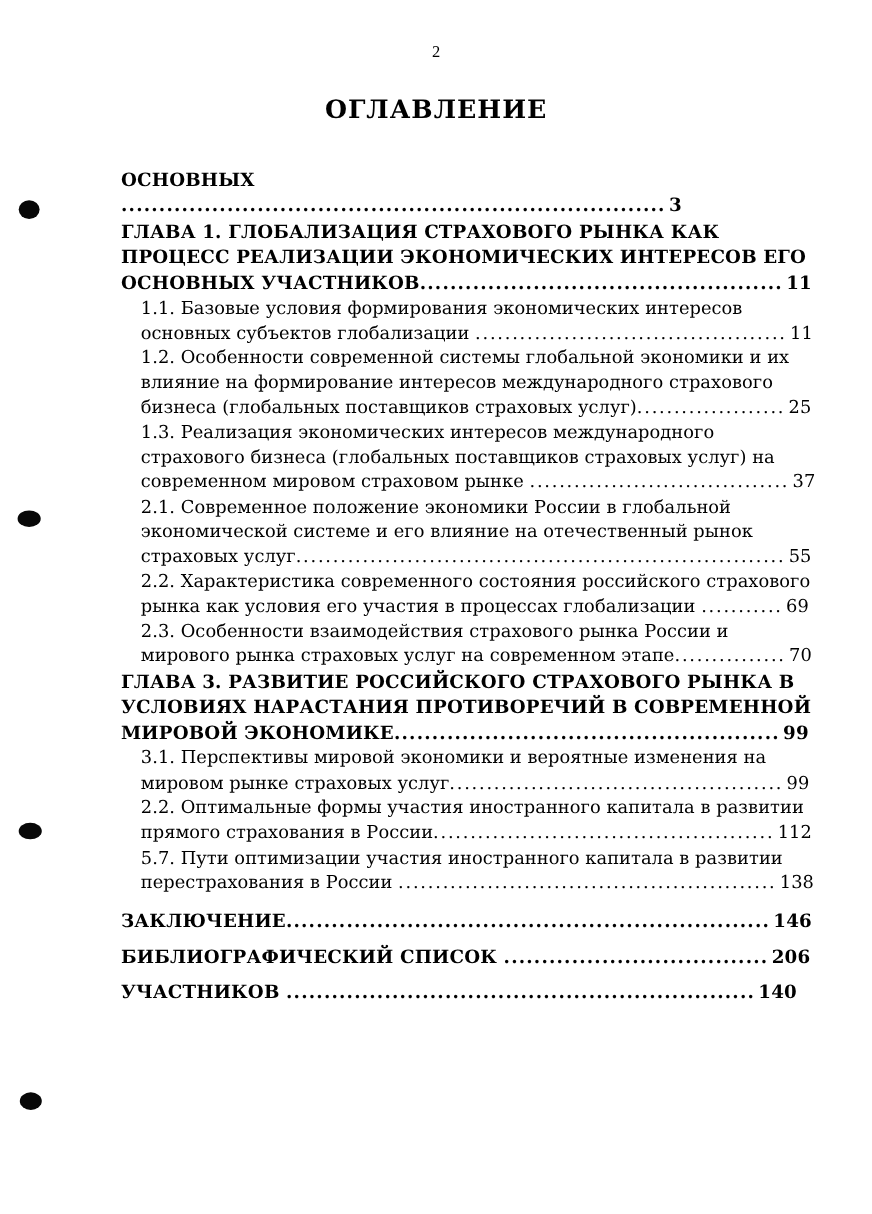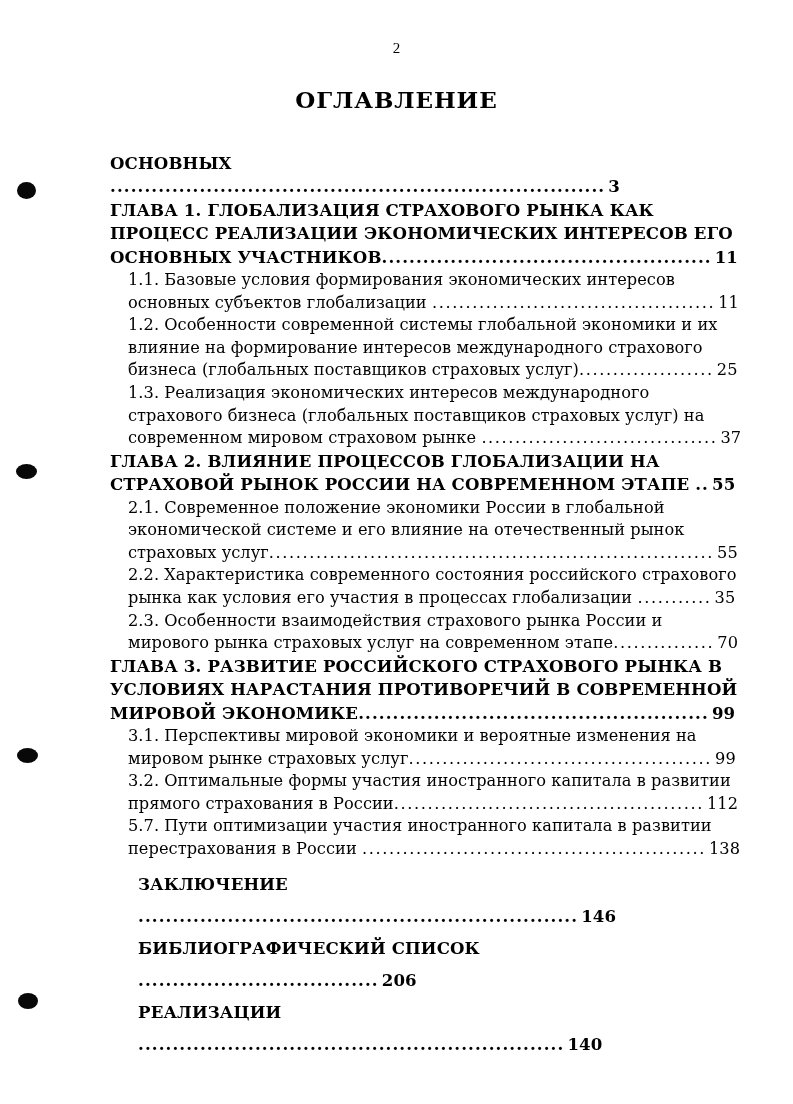--- a/index.html
+++ b/index.html
@@ -104,21 +104,21 @@
     letter-spacing: 1.6px;
   }
   .entry.major .leader { letter-spacing: 1.1px; font-weight: bold; }
 
   .pageno {
     display: inline;
     padding-left: 3px;
   }
 
   .block-gap-lg { height: 7px; }
-  .tail-entries .entry.major { line-height: 32px; margin-left: 28px; }
+  .tail-entries .entry.major { line-height: 32px; }
 </style>
 </head>
 <body>
 
 <div id="page">
 
   <div class="hole h1"></div>
   <div class="hole h2"></div>
   <div class="hole h3"></div>
   <div class="hole h4"></div>
@@ -127,30 +127,29 @@
 
   <div id="doc-title">ОГЛАВЛЕНИЕ</div>
 
   <div id="toc">
     <div id="toc-main">
         <div class="entry major"><span class="label">ОСНОВНЫХ </span><span class="tail"><span class="leader">........................................................................</span><span class="pageno">3</span></span></div>
         <div class="entry major"><span class="label">ГЛАВА 1. ГЛОБАЛИЗАЦИЯ СТРАХОВОГО РЫНКА КАК ПРОЦЕСС РЕАЛИЗАЦИИ ЭКОНОМИЧЕСКИХ ИНТЕРЕСОВ ЕГО ОСНОВНЫХ УЧАСТНИКОВ</span><span class="tail"><span class="leader">................................................</span><span class="pageno">11</span></span></div>
         <div class="entry minor"><span class="label">1.1. Базовые условия формирования экономических интересов основных субъектов глобализации </span><span class="tail"><span class="leader">..........................................</span><span class="pageno">11</span></span></div>
         <div class="entry minor"><span class="label">1.2. Особенности современной системы глобальной экономики и их влияние на формирование интересов международного страхового бизнеса (глобальных поставщиков страховых услуг)</span><span class="tail"><span class="leader">....................</span><span class="pageno">25</span></span></div>
         <div class="entry minor"><span class="label">1.3. Реализация экономических интересов международного страхового бизнеса (глобальных поставщиков страховых услуг) на современном мировом страховом рынке </span><span class="tail"><span class="leader">...................................</span><span class="pageno">37</span></span></div>
-        <div class="entry major"><span class="label">ГЛАВА 2. ВЛИЯНИЕ ПРОЦЕССОВ ГЛОБАЛИЗАЦИИ НА СТРАХОВОЙ РЫНОК РОССИИ НА СОВРЕМЕННОМ ЭТАПЕ </span><span class="tail"><span class="leader">..</span><span class="pageno">55</span></span></div>
         <div class="entry minor"><span class="label">2.1. Современное положение экономики России в глобальной экономической системе и его влияние на отечественный рынок страховых услуг</span><span class="tail"><span class="leader">..................................................................</span><span class="pageno">55</span></span></div>
-        <div class="entry minor"><span class="label">2.2. Характеристика современного состояния российского страхового рынка как условия его участия в процессах глобализации </span><span class="tail"><span class="leader">...........</span><span class="pageno">35</span></span></div>
+        <div class="entry minor"><span class="label">2.2. Характеристика современного состояния российского страхового рынка как условия его участия в процессах глобализации </span><span class="tail"><span class="leader">...........</span><span class="pageno">69</span></span></div>
         <div class="entry minor"><span class="label">2.3. Особенности взаимодействия страхового рынка России и мирового рынка страховых услуг на современном этапе</span><span class="tail"><span class="leader">...............</span><span class="pageno">70</span></span></div>
         <div class="entry major"><span class="label">ГЛАВА 3. РАЗВИТИЕ РОССИЙСКОГО СТРАХОВОГО РЫНКА В УСЛОВИЯХ НАРАСТАНИЯ ПРОТИВОРЕЧИЙ В СОВРЕМЕННОЙ МИРОВОЙ ЭКОНОМИКЕ</span><span class="tail"><span class="leader">...................................................</span><span class="pageno">99</span></span></div>
         <div class="entry minor"><span class="label">3.1. Перспективы мировой экономики и вероятные изменения на мировом рынке страховых услуг</span><span class="tail"><span class="leader">.............................................</span><span class="pageno">99</span></span></div>
-        <div class="entry minor"><span class="label">3.2. Оптимальные формы участия иностранного капитала в развитии прямого страхования в России</span><span class="tail"><span class="leader">..............................................</span><span class="pageno">112</span></span></div>
+        <div class="entry minor"><span class="label">2.2. Оптимальные формы участия иностранного капитала в развитии прямого страхования в России</span><span class="tail"><span class="leader">..............................................</span><span class="pageno">112</span></span></div>
         <div class="entry minor"><span class="label">5.7. Пути оптимизации участия иностранного капитала в развитии перестрахования в России </span><span class="tail"><span class="leader">...................................................</span><span class="pageno">138</span></span></div>
       </div>
     <div class="block-gap-lg"></div>
     <div id="toc-tail" class="tail-entries">
         <div class="entry major"><span class="label">ЗАКЛЮЧЕНИЕ</span><span class="tail"><span class="leader">................................................................</span><span class="pageno">146</span></span></div>
         <div class="entry major"><span class="label">БИБЛИОГРАФИЧЕСКИЙ СПИСОК </span><span class="tail"><span class="leader">...................................</span><span class="pageno">206</span></span></div>
-        <div class="entry major"><span class="label">РЕАЛИЗАЦИИ </span><span class="tail"><span class="leader">..............................................................</span><span class="pageno">140</span></span></div>
+        <div class="entry major"><span class="label">УЧАСТНИКОВ </span><span class="tail"><span class="leader">..............................................................</span><span class="pageno">140</span></span></div>
       </div>
   </div>
 
 </div>
 
 </body></html>

